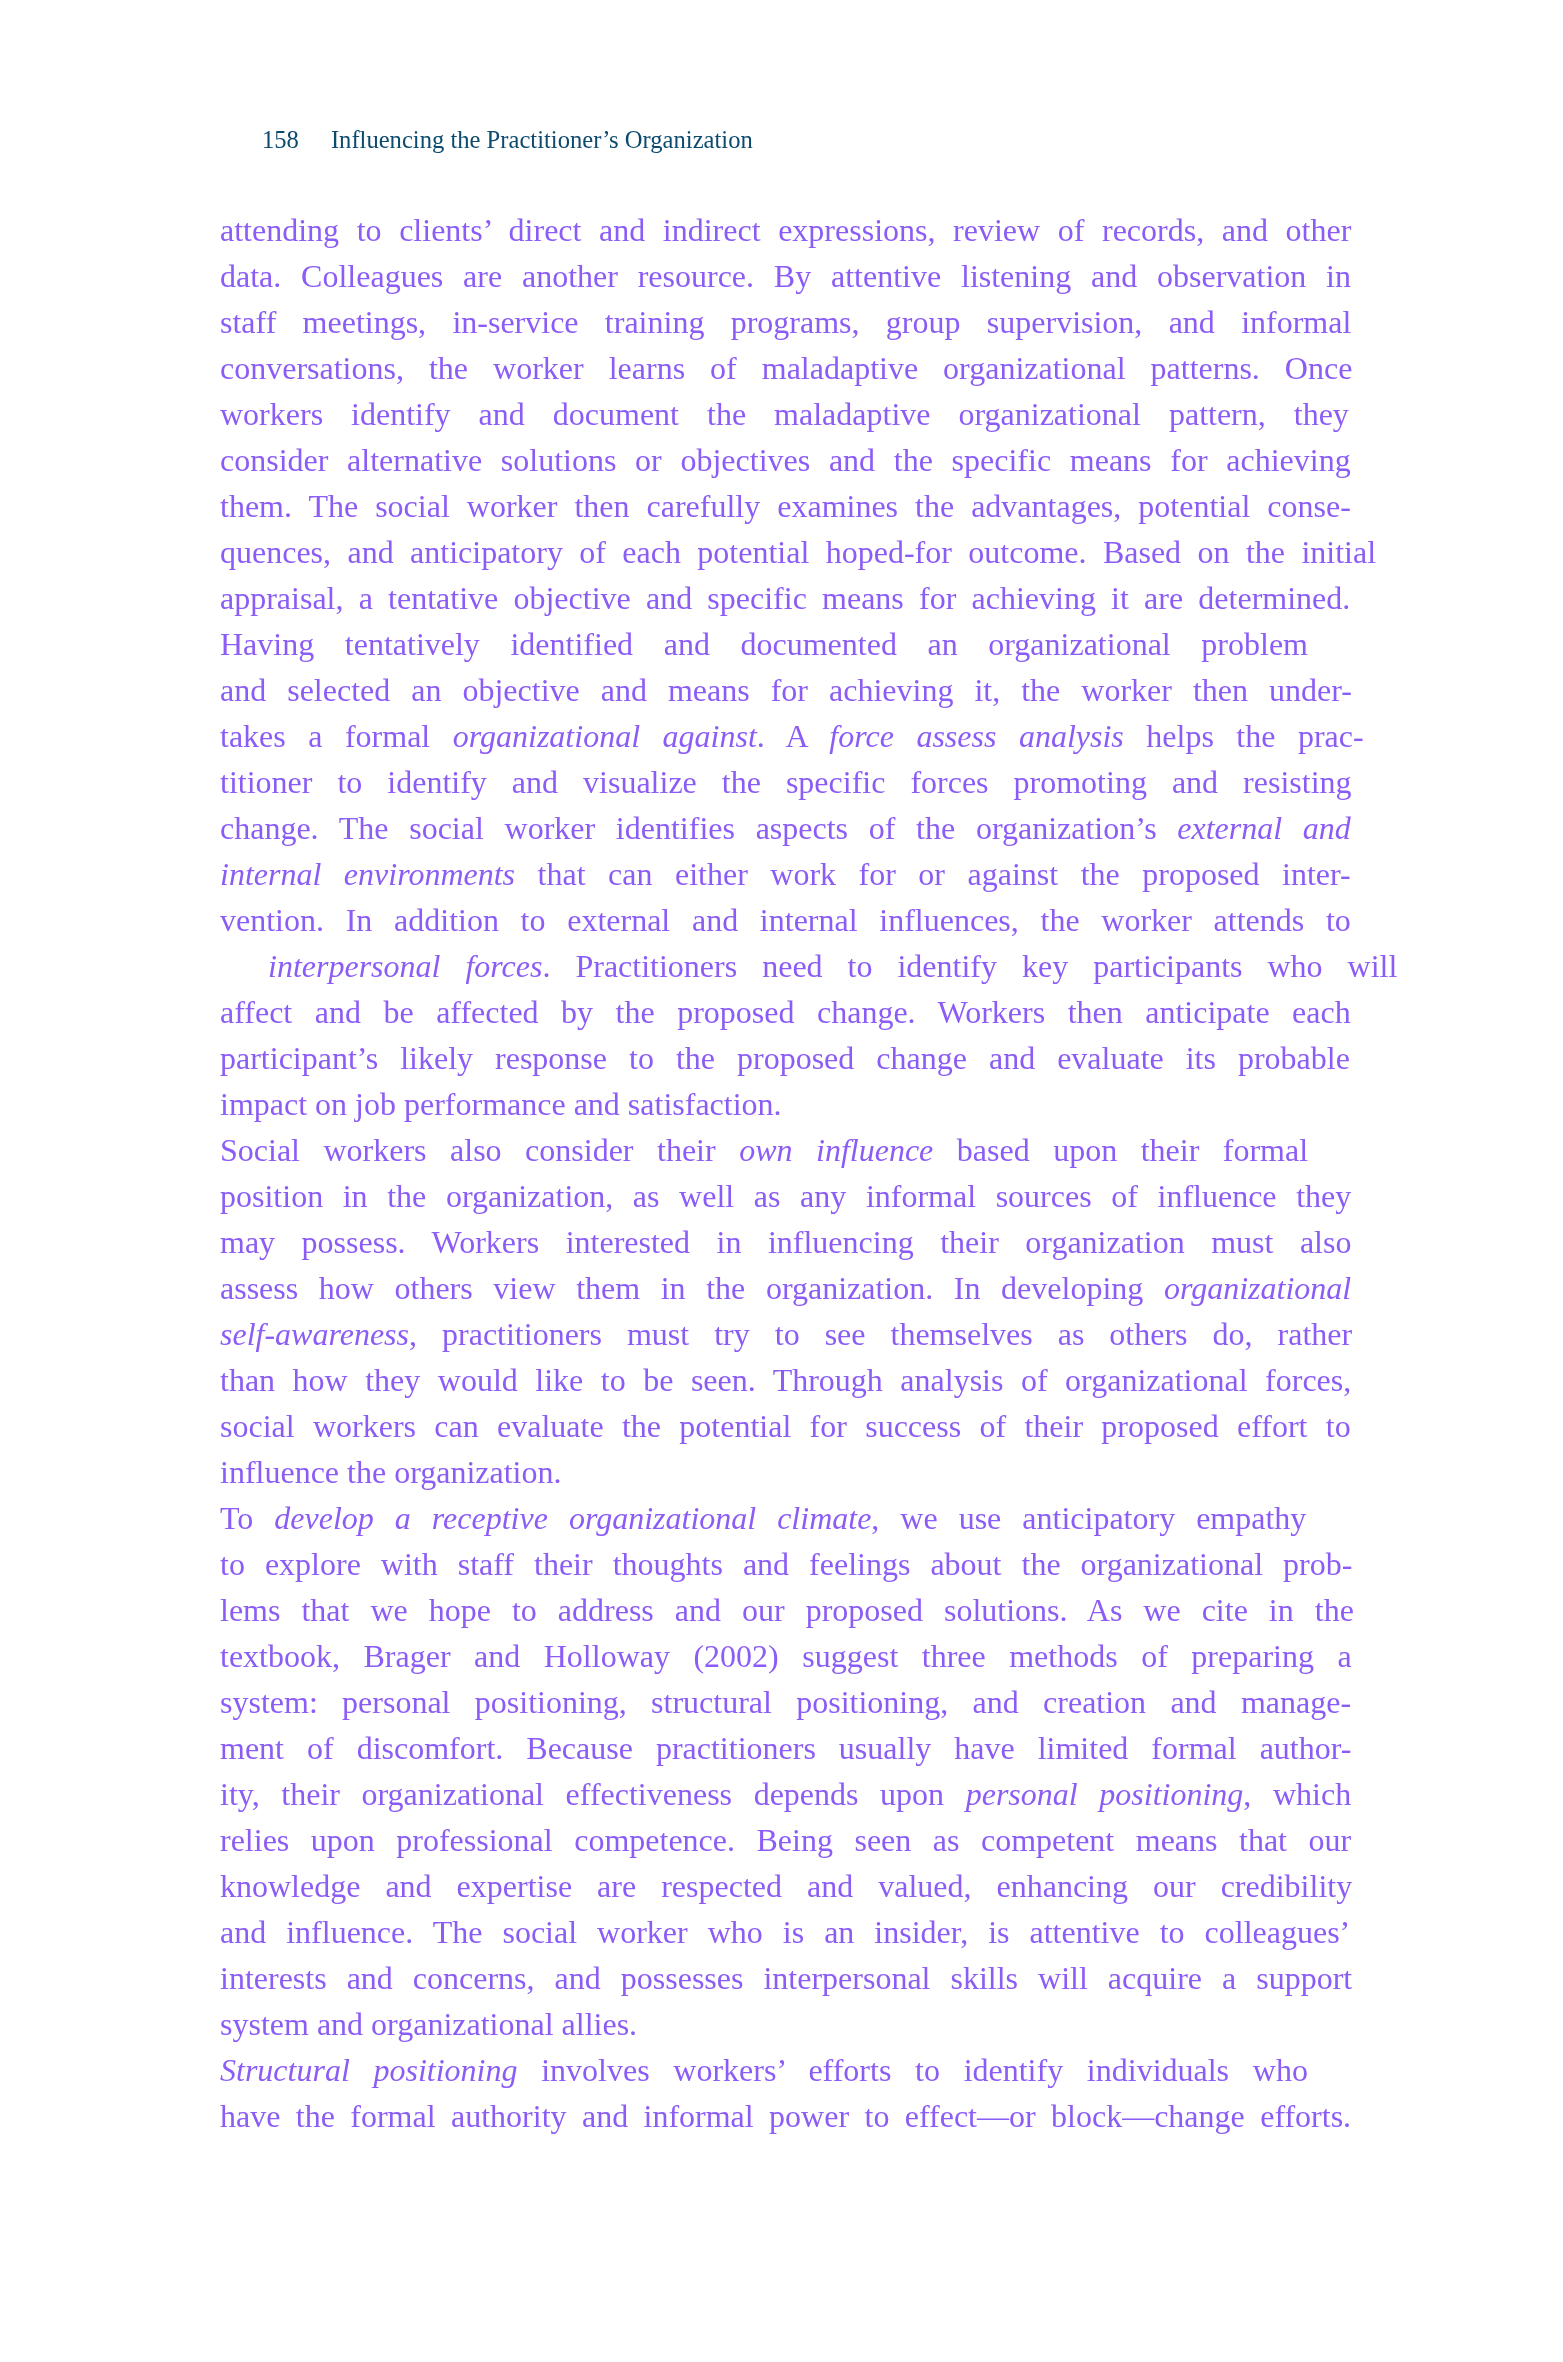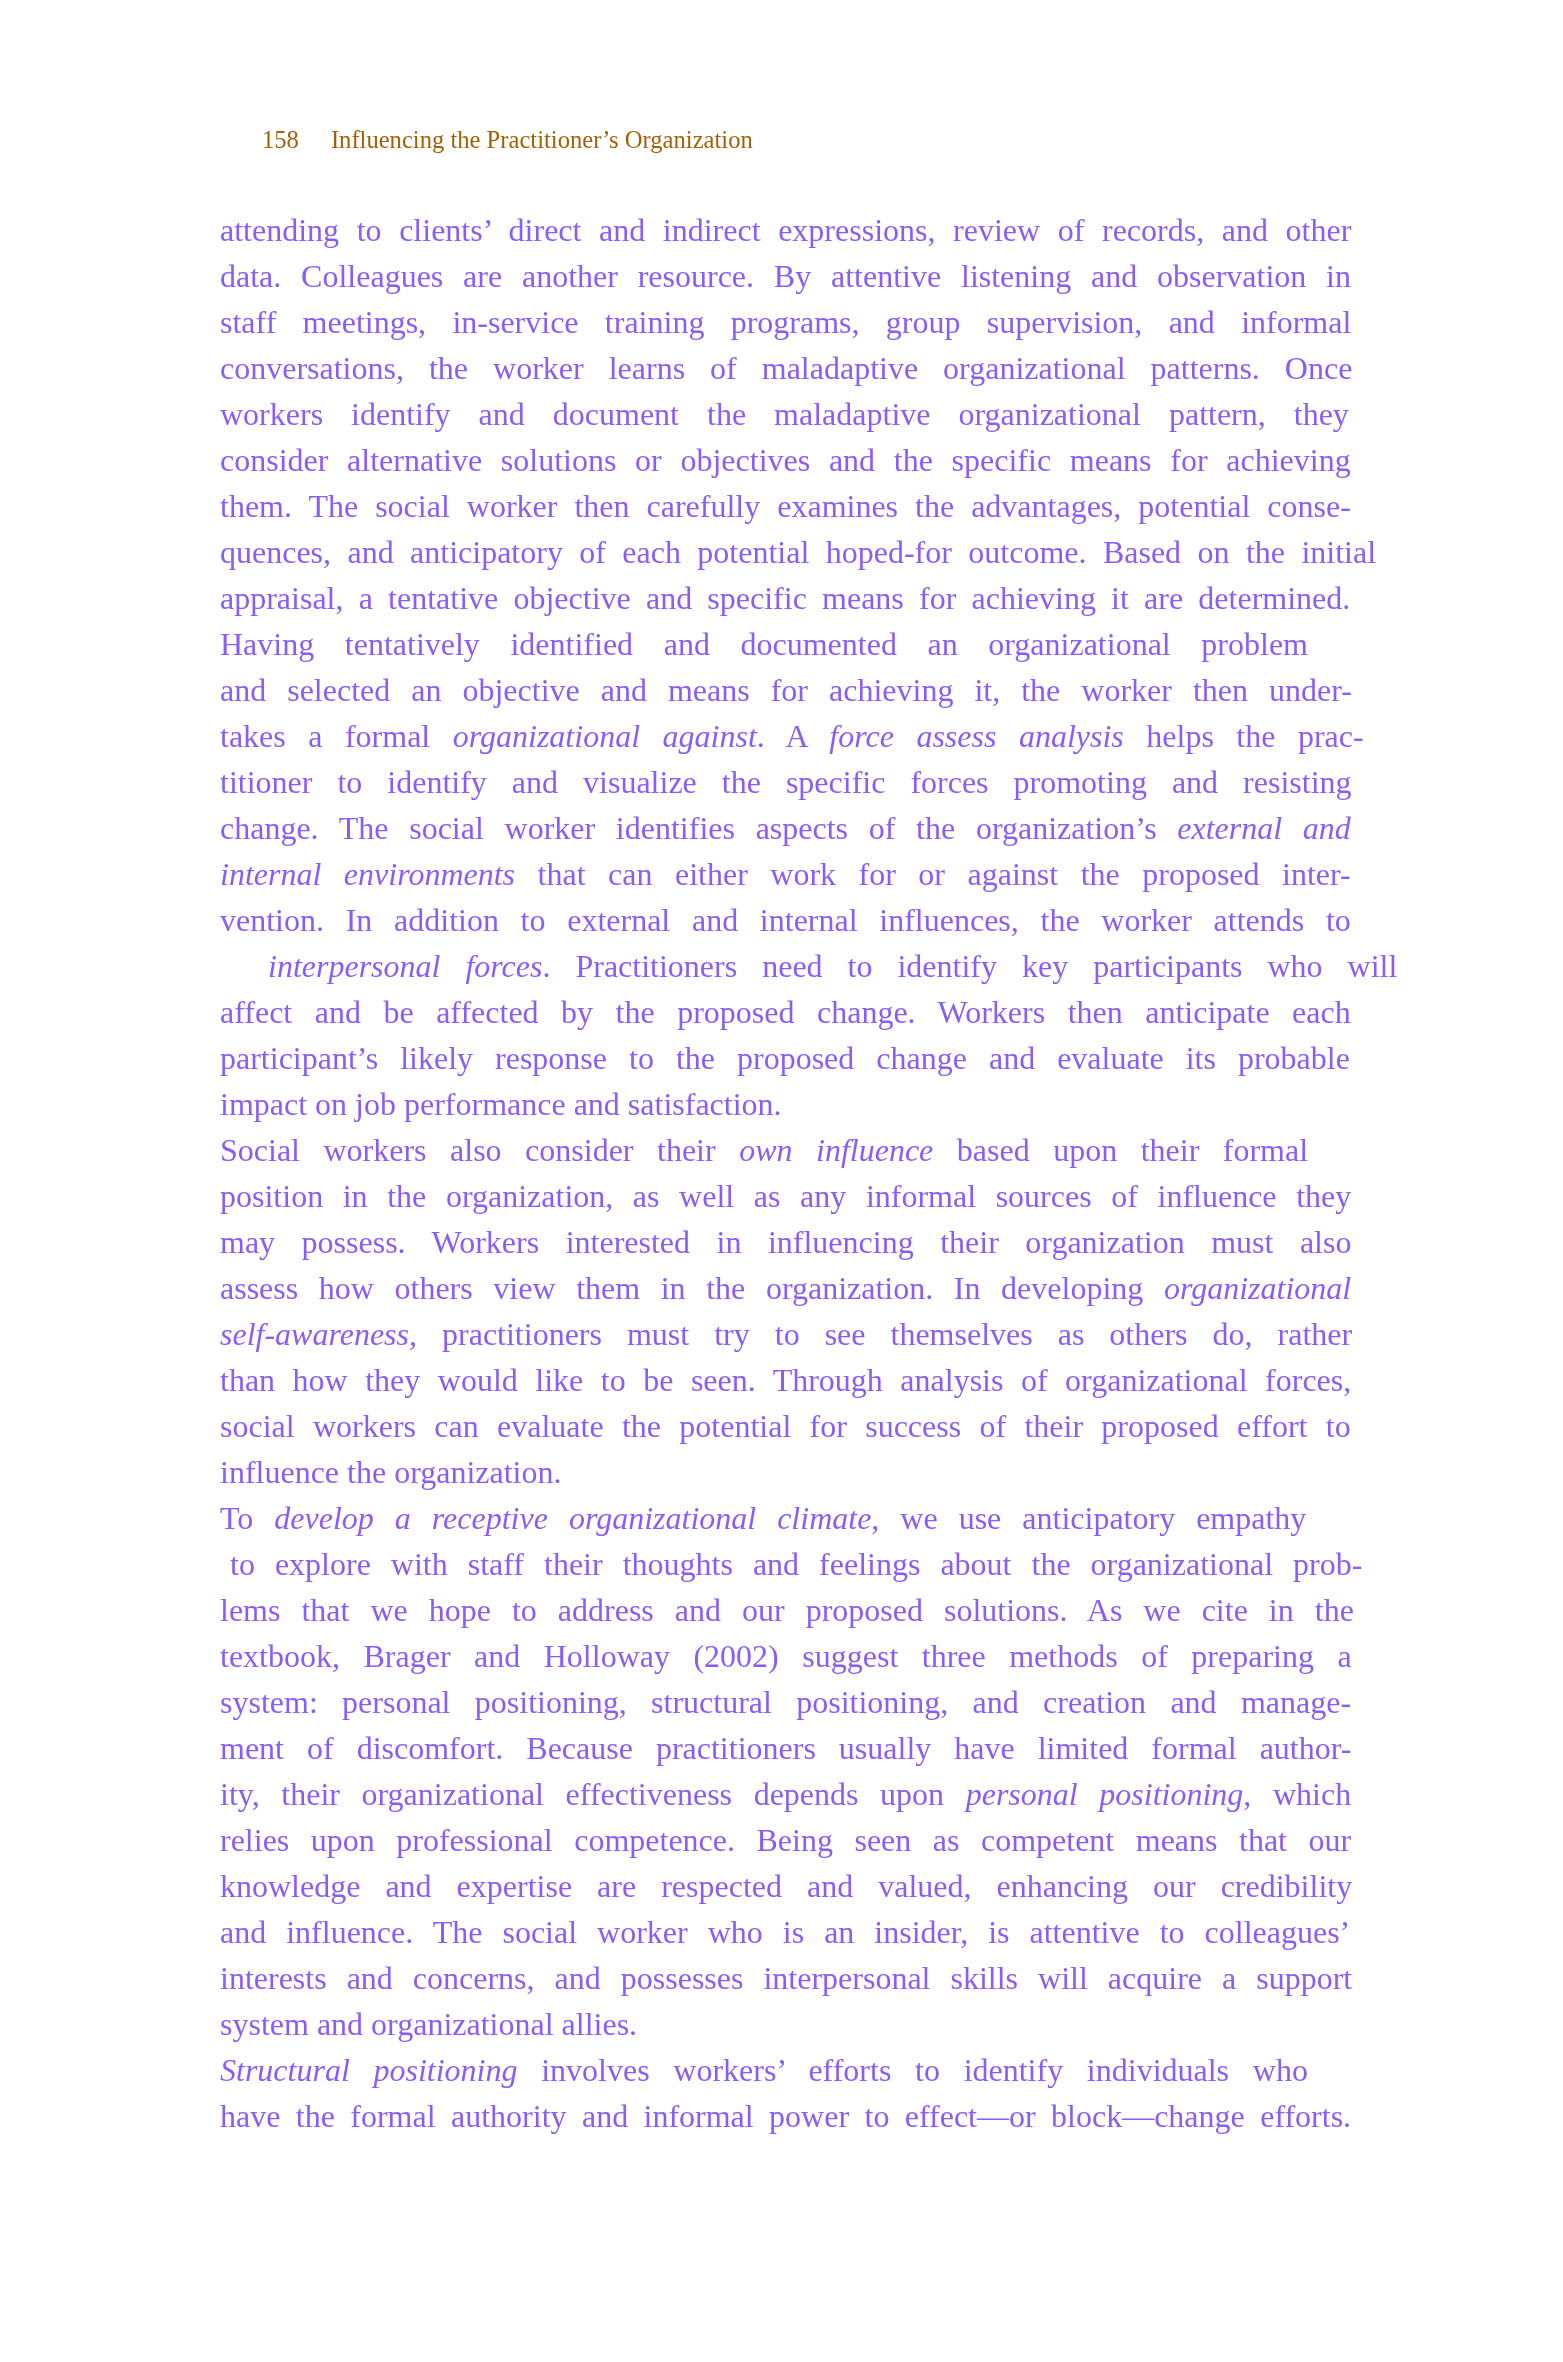--- a/index.html
+++ b/index.html
@@ -1,21 +1,21 @@
 <!DOCTYPE html>
 <html style="font-size:15px"><head>
 <meta charset="utf-8">
 <style>
   html, body { margin: 0; padding: 0; background: #ffffff; }
   body { width: 1563px; height: 2362px; position: relative; overflow: hidden; color: #231f20; }
   .page { position: absolute; left: 0; top: 0; width: 1563px; height: 2362px; background: #ffffff; }
   .running-head {
     position: absolute; left: 262px; top: 126px; height: 28px;
     font-family: "Liberation Serif", serif; font-size: 24.6px; line-height: 28px;
-    white-space: nowrap; color: #a16207;
+    white-space: nowrap; color: #0c4a6e;
   }
   .running-head .folio { display: inline-block; margin-right: 32px; }
   .body-text {
     position: absolute; left: 220px; top: 207px; width: 1137px;
     font-family: "Liberation Serif", serif; font-size: 32px; line-height: 46px;
     color: #8b5cf6;
   }
   .line { display: block; height: 46px; white-space: nowrap; position: relative; }
   .line-inner { display: inline-block; white-space: nowrap; transform-origin: 0 50%; }
   .line.indent .line-inner { }
@@ -51,21 +51,21 @@
       <div class="line"><span class="line-inner"><span>impact on job performance and satisfaction.</span></span></div>
       <div class="line indent"><span class="line-inner" style="word-spacing: 15.5px;"><span>Social workers also consider their </span><span class="seg-italic">own influence</span><span> based upon their formal</span></span></div>
       <div class="line"><span class="line-inner" style="word-spacing: 11.6px;"><span>position in the organization, as well as any informal sources of influence they</span></span></div>
       <div class="line"><span class="line-inner" style="word-spacing: 18.5px;"><span>may possess. Workers interested in influencing their organization must also</span></span></div>
       <div class="line"><span class="line-inner" style="word-spacing: 12.6px;"><span>assess how others view them in the organization. In developing </span><span class="seg-italic">organizational</span></span></div>
       <div class="line"><span class="line-inner" style="word-spacing: 17px;"><span class="seg-italic">self-awareness</span><span>, practitioners must try to see themselves as others do, rather</span></span></div>
       <div class="line"><span class="line-inner" style="word-spacing: 9.5px;"><span>than how they would like to be seen. Through analysis of organizational forces,</span></span></div>
       <div class="line"><span class="line-inner" style="word-spacing: 10.3px;"><span>social workers can evaluate the potential for success of their proposed effort to</span></span></div>
       <div class="line"><span class="line-inner"><span>influence the organization.</span></span></div>
       <div class="line indent"><span class="line-inner" style="word-spacing: 13px;"><span>To </span><span class="seg-italic">develop a receptive organizational climate</span><span>, we use anticipatory empathy</span></span></div>
-      <div class="line"><span class="line-inner" style="word-spacing: 12px; margin-left: 10px;"><span>to explore with staff their thoughts and feelings about the organizational prob-</span></span></div>
+      <div class="line"><span class="line-inner" style="word-spacing: 12px;"><span>to explore with staff their thoughts and feelings about the organizational prob-</span></span></div>
       <div class="line"><span class="line-inner" style="word-spacing: 13px;"><span>lems that we hope to address and our proposed solutions. As we cite in the</span></span></div>
       <div class="line"><span class="line-inner" style="word-spacing: 15.5px;"><span>textbook, Brager and Holloway (2002) suggest three methods of preparing a</span></span></div>
       <div class="line"><span class="line-inner" style="word-spacing: 16.3px;"><span>system: personal positioning, structural positioning, and creation and manage-</span></span></div>
       <div class="line"><span class="line-inner" style="word-spacing: 15px;"><span>ment of discomfort. Because practitioners usually have limited formal author-</span></span></div>
       <div class="line"><span class="line-inner" style="word-spacing: 13.6px;"><span>ity, their organizational effectiveness depends upon </span><span class="seg-italic">personal positioning</span><span>, which</span></span></div>
       <div class="line"><span class="line-inner" style="word-spacing: 13.5px;"><span>relies upon professional competence. Being seen as competent means that our</span></span></div>
       <div class="line"><span class="line-inner" style="word-spacing: 17px;"><span>knowledge and expertise are respected and valued, enhancing our credibility</span></span></div>
       <div class="line"><span class="line-inner" style="word-spacing: 12px;"><span>and influence. The social worker who is an insider, is attentive to colleagues’</span></span></div>
       <div class="line"><span class="line-inner" style="word-spacing: 12px;"><span>interests and concerns, and possesses interpersonal skills will acquire a support</span></span></div>
       <div class="line"><span class="line-inner"><span>system and organizational allies.</span></span></div>

